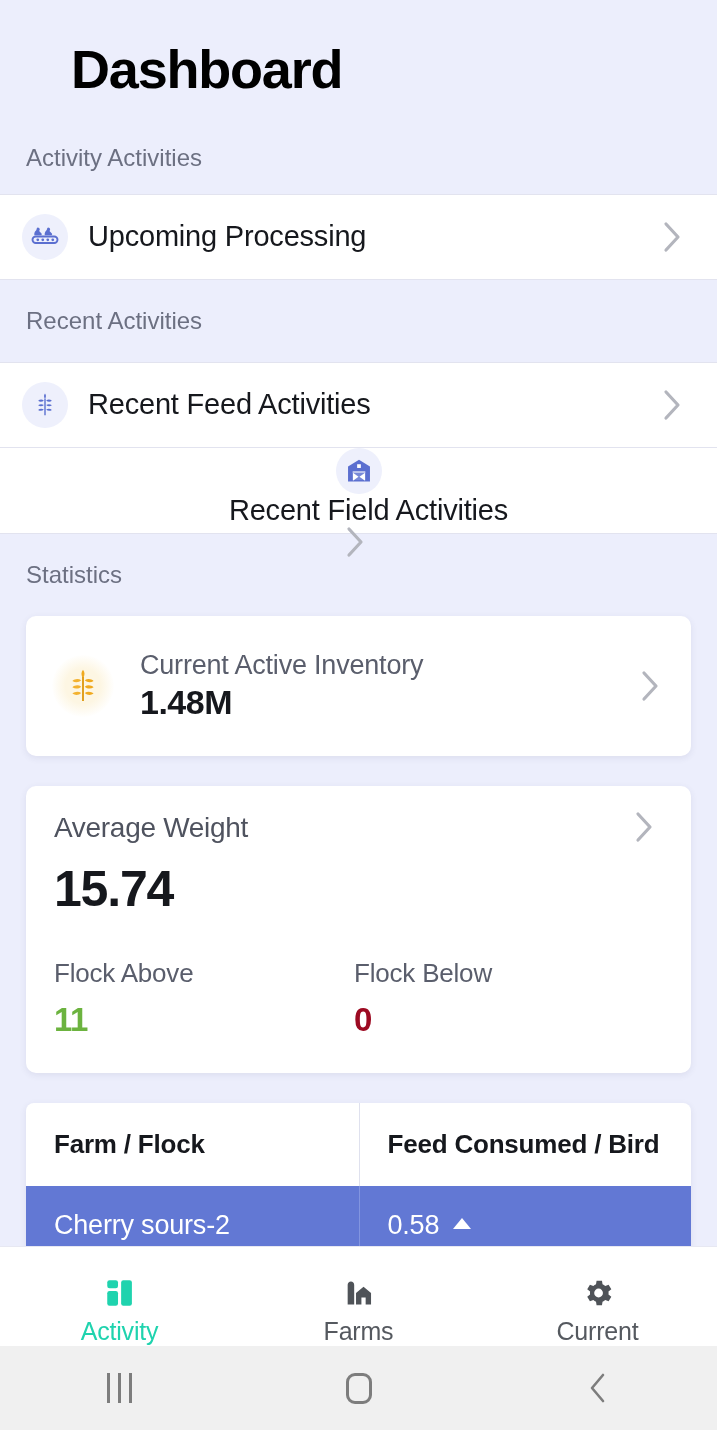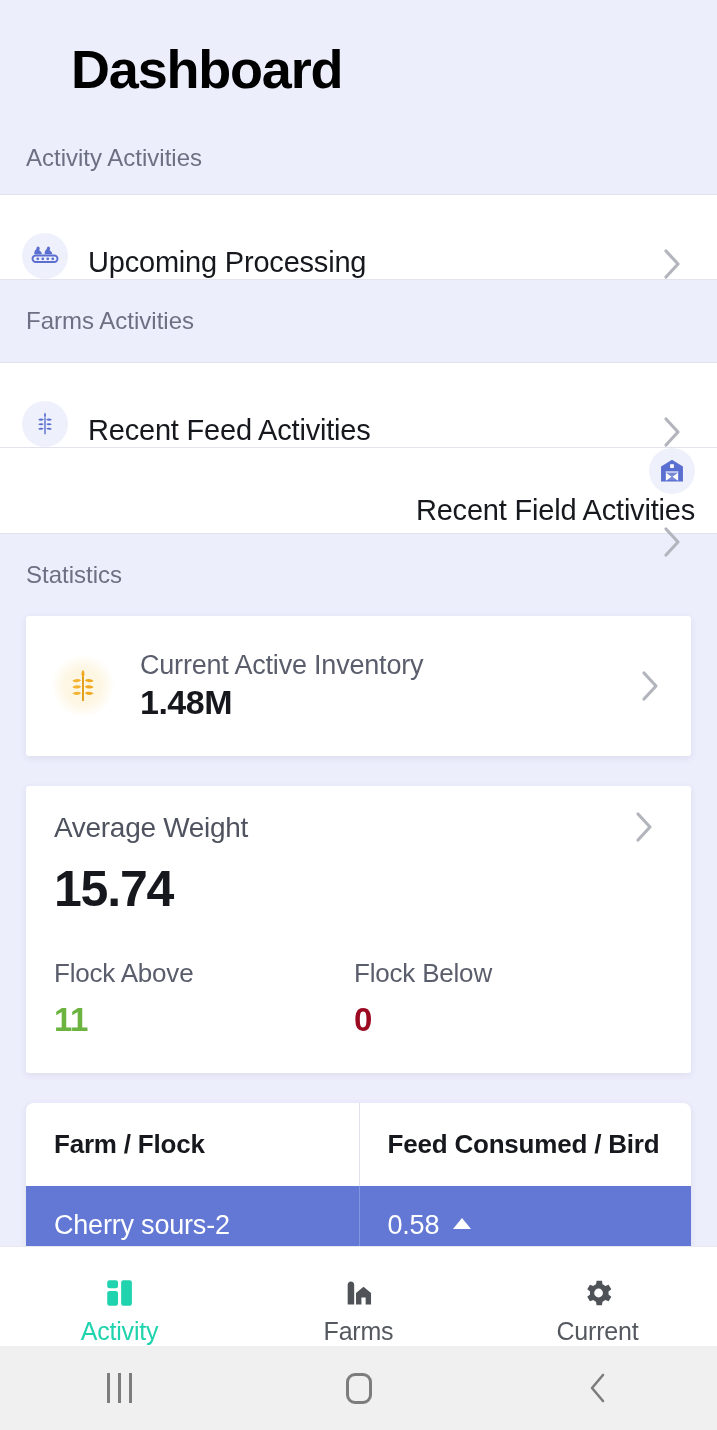--- a/index.html
+++ b/index.html
@@ -50,21 +50,21 @@
     font-weight: 400;
   }
   .section-header.first { height: 90px; align-items: flex-end; padding-bottom: 22px; }
 
   
   .list-group { background: #ffffff; }
   .list-row {
     background: #ffffff;
     height: 86px;
     display: flex;
-    align-items: flex-end;
+    align-items: center;
     padding: 0 22px 0 22px;
     border-top: 1px solid #e2e3ef;
     border-bottom: 1px solid #e2e3ef;
   }
   .list-row + .list-row { border-top: none; flex-direction: column; }
   .row-icon {
     width: 46px;
     height: 46px;
     border-radius: 50%;
     background: #eef0fc;
@@ -90,21 +90,21 @@
     align-items: center;
     justify-content: center;
     margin-right: 8px;
   }
   .chevron svg { display: block; }
 
   
   .stats-area { padding: 0 26px; }
   .card {
     background: #ffffff;
-    border-radius: 3px;
+    border-radius: 10px;
     box-shadow: 0 2px 7px rgba(60,60,100,0.09);
     margin-bottom: 30px;
   }
 
   
   .inv-card {
     height: 140px;
     display: flex;
     align-items: center;
     padding: 0 18px 0 26px;
@@ -241,21 +241,21 @@
         </span>
         <span class="row-label">Upcoming Processing</span>
         <span class="chevron">
           <svg width="22" height="34" viewBox="0 0 22 34" aria-hidden="true">
             <polyline points="5,4 17,17 5,30" fill="none" stroke="#b3b5bd" stroke-width="3.2" stroke-linecap="round" stroke-linejoin="round"></polyline>
           </svg>
         </span>
       </div>
     </div>
 
-    <div class="section-header">Farms Activities</div>
+    <div class="section-header">Recent Activities</div>
 
     <div class="list-group">
       <div class="list-row">
         <span class="row-icon">
           <svg width="28" height="28" viewBox="0 0 24 24" aria-hidden="true">
             <path d="M12 2.2c1.1 1.3 1.1 3.1 0 4.4-1.1-1.3-1.1-3.1 0-4.4z" fill="#5b6fd0"></path>
             <path d="M11.4 6.4v14.4h1.2V6.4z" fill="#5b6fd0"></path>
             <path d="M11 8.1c-1.6-1.1-3.6-.9-4.9.3 1.6 1.1 3.6.9 4.9-.3z" fill="#5b6fd0"></path>
             <path d="M13 8.1c1.6-1.1 3.6-.9 4.9.3-1.6 1.1-3.6.9-4.9-.3z" fill="#5b6fd0"></path>
             <path d="M11 12c-1.6-1.1-3.6-.9-4.9.3 1.6 1.1 3.6.9 4.9-.3z" fill="#5b6fd0"></path>

